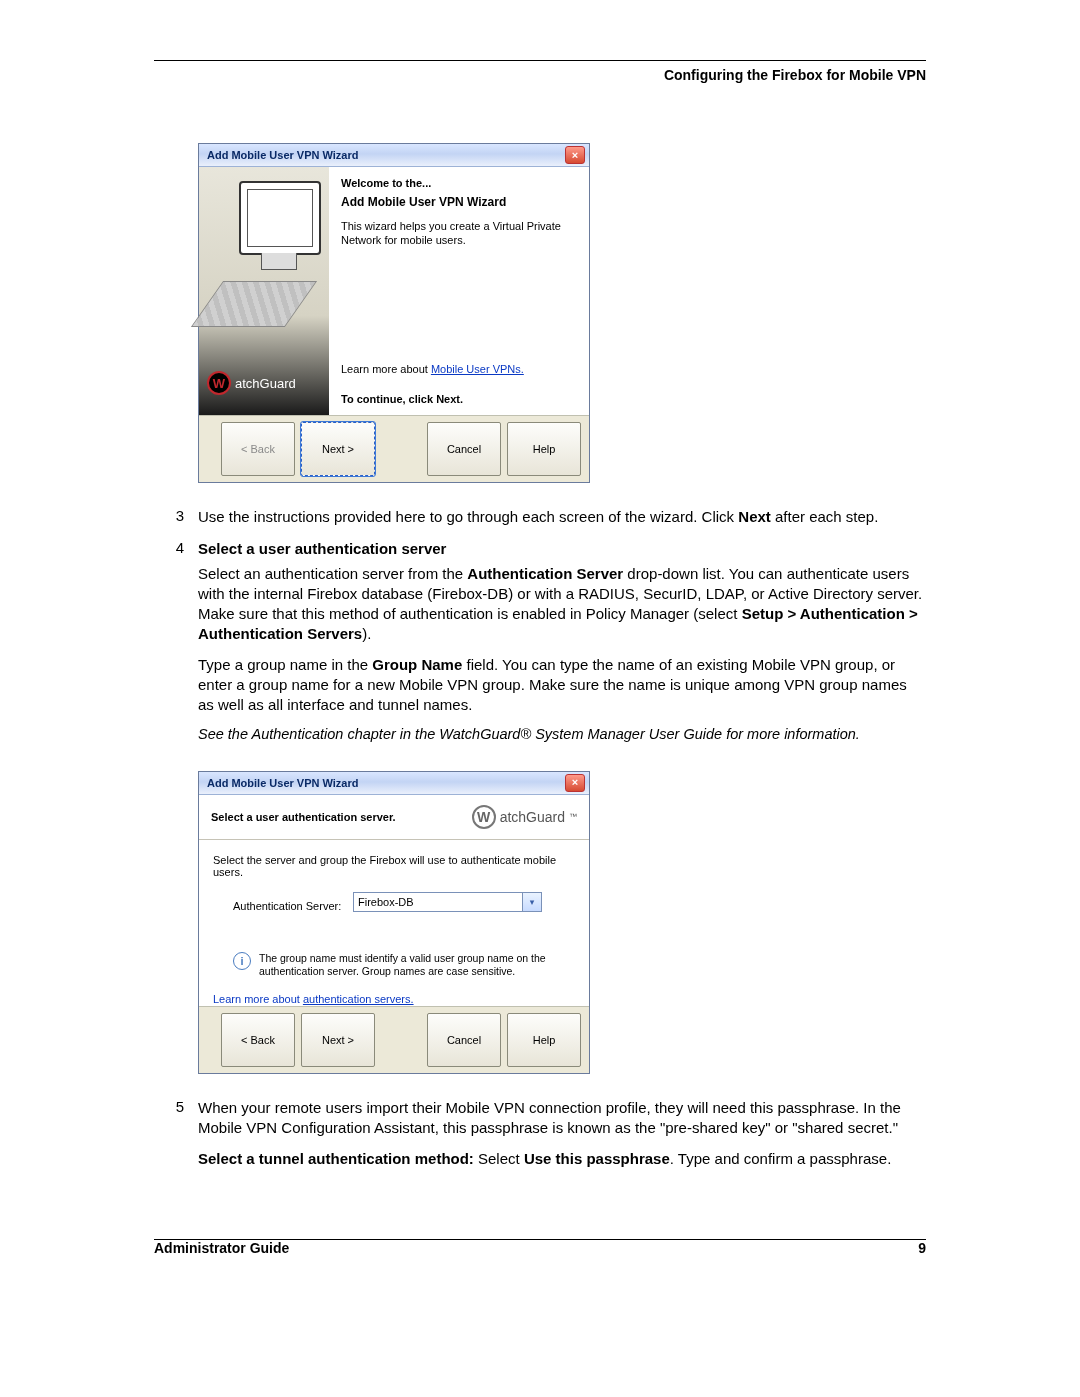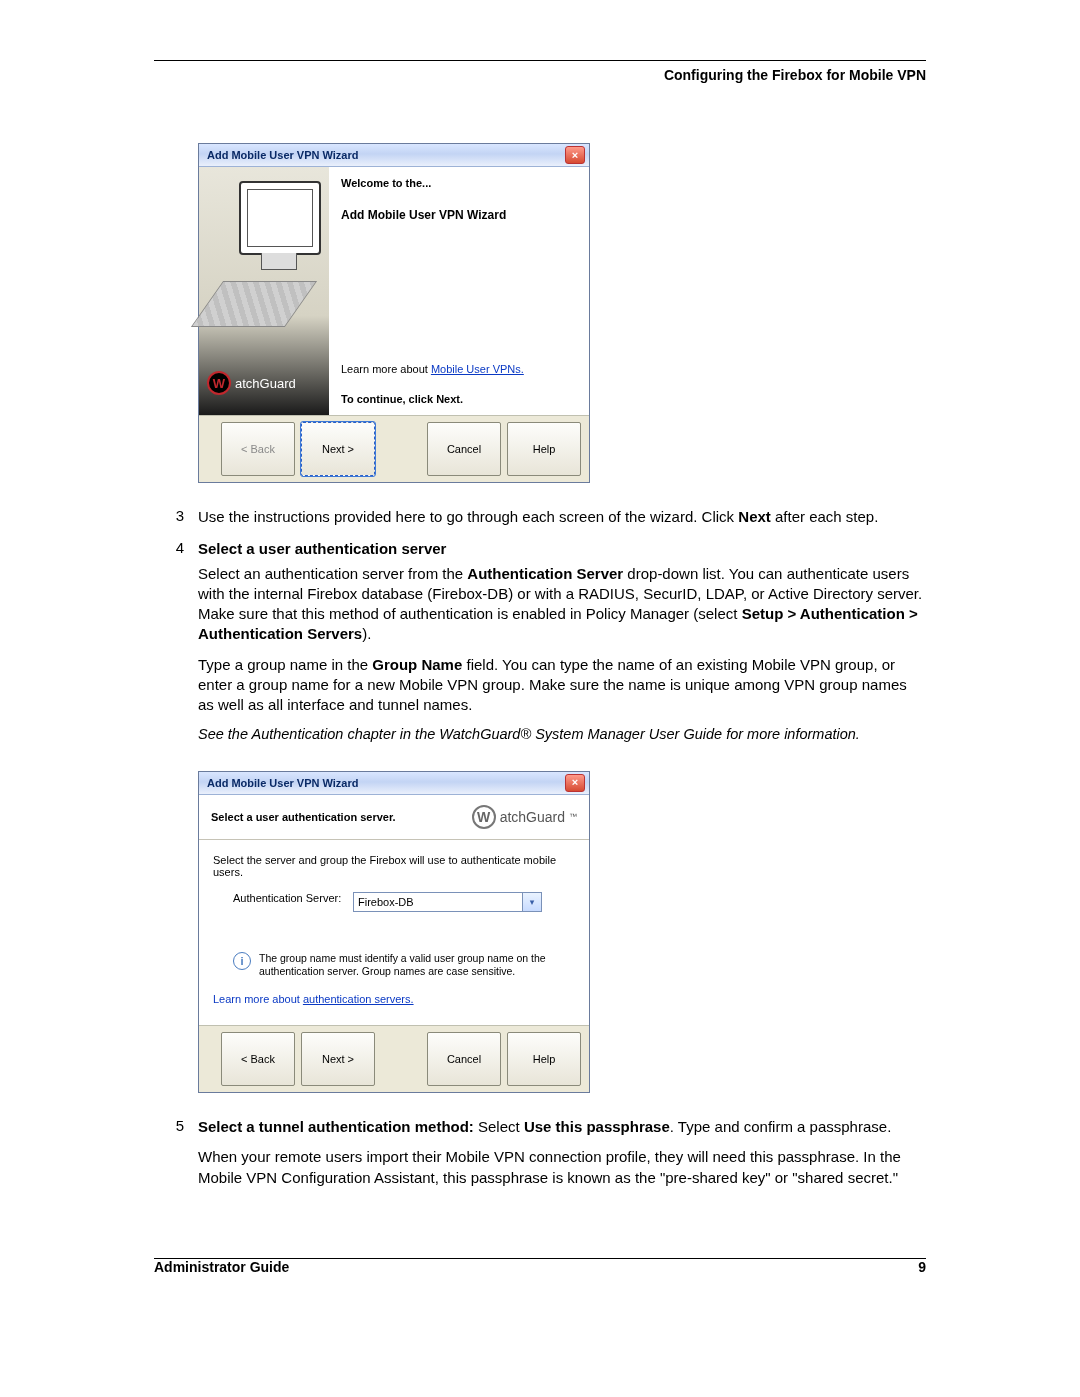--- a/index.html
+++ b/index.html
@@ -142,21 +142,21 @@
 
   .wizard-right {
     flex:1;
     padding:10px 12px;
     display:flex;
     flex-direction:column;
     color:#000;
     font-size:11px;
     min-height:228px;
   }
-  .wizard-right .welcome { font-weight:bold; margin-bottom:19px; }
+  .wizard-right .welcome { font-weight:bold; margin-bottom:6px; }
   .wizard-right .subtitle { font-weight:bold; margin-bottom:10px; font-size:12px; }
   .wizard-right .desc { font-size:11px; line-height:1.3; margin-bottom:auto; }
   .wizard-right .learn { font-size:11px; margin-top:auto; }
   .wizard-right .learn a { color:#0a39c4; text-decoration:underline; }
   .wizard-right .continue { font-weight:bold; font-size:11px; margin-top:18px; }
 
   .button-row {
     background:#ece9d8;
     border-top:1px solid #c0c0b0;
     padding:6px 8px;
@@ -191,26 +191,26 @@
   .panel-header .ph-logo{
     display:flex; align-items:center; gap:4px;
     color:#555; font-size:14px;
   }
   .panel-header .ph-logo .circ2{
     width:20px;height:20px;border:2px solid #777;border-radius:50%;
     display:flex;align-items:center;justify-content:center;font-weight:bold;color:#666;
   }
   .panel-body{
     background:#fff;
-    padding:14px 14px 20px 14px;
+    padding:14px 14px 1px 14px;
     font-size:11px;
   }
   .panel-body .instr{ margin-bottom:14px; }
   .form-row{
-    display:flex; align-items:flex-start; margin:6px 0; padding-left:20px;
+    display:flex; align-items:flex-end; margin:6px 0; padding-left:20px;
   }
   .form-row label{ width:120px; }
   .form-row .input{
     flex:0 0 160px;
     height:18px; border:1px solid #7a91b8; background:#fff;
     font-size:11px; padding:0 4px; display:flex; align-items:center;
   }
   .form-row .dd-arrow{
     width:18px;height:18px;border:1px solid #7a91b8;border-left:none;
     background:linear-gradient(180deg,#eaf3ff,#c8dbff);
@@ -259,20 +259,21 @@
             <div class="keyboard"></div>
           </div>
           <div class="wg-logo">
             <span class="circ">W</span>
               <span class="txt">atchGuard</span>
           </div>
         </div>
         <div class="wizard-right">
           <div class="welcome">Welcome to the...</div>
           <div class="subtitle">Add Mobile User VPN Wizard</div>
+          <div class="desc">This wizard helps you create a Virtual Private Network for mobile users.</div>
           <div class="learn">
             <span>Learn more about </span><a href="#">Mobile User VPNs.</a>
           </div>
           <div class="continue">To continue, click Next.</div>
         </div>
       </div>
       <div class="button-row">
         <div class="btn-spacer"></div>
         <div class="btn disabled">&lt; Back</div>
         <div class="btn primary">Next &gt;</div>
@@ -343,24 +344,24 @@
         <div style="width:40px"></div>
         <div class="btn">Cancel</div>
         <div class="btn">Help</div>
       </div>
     </div>
   </div>
 
   <div class="step-row">
     <div class="step-num">5</div>
     <div class="step-body">
+      <div class="para">When your remote users import their Mobile VPN connection profile, they will need this passphrase. In the Mobile VPN Configuration Assistant, this passphrase is known as the "pre-shared key" or "shared secret."</div>
       <div class="para">
         <span class="bold">Select a tunnel authentication method:</span><span> Select </span><span class="bold">Use this passphrase</span><span>. Type and confirm a passphrase.</span>
       </div>
-      <div class="para">When your remote users import their Mobile VPN connection profile, they will need this passphrase. In the Mobile VPN Configuration Assistant, this passphrase is known as the "pre-shared key" or "shared secret."</div>
     </div>
   </div>
 
   <div class="footer">
     <span>Administrator Guide</span>
     <span>9</span>
   </div>
 </div>
 
 </body></html>

